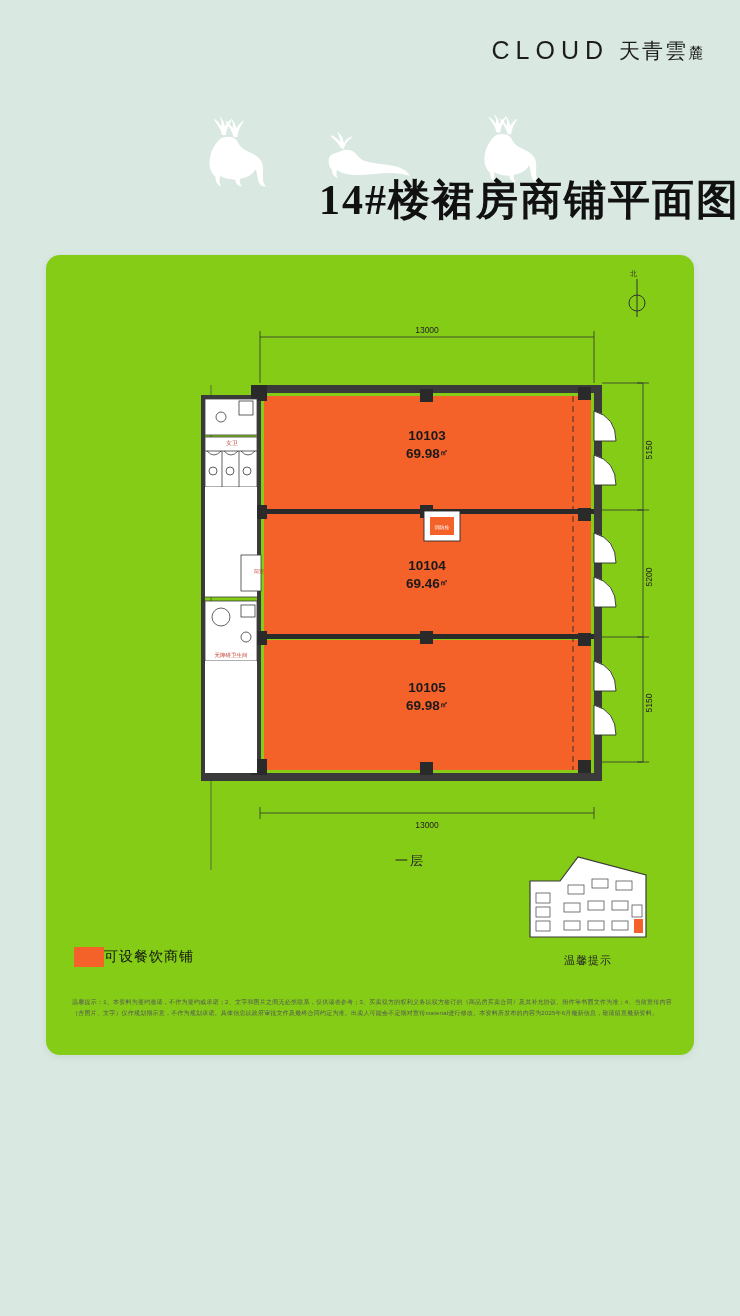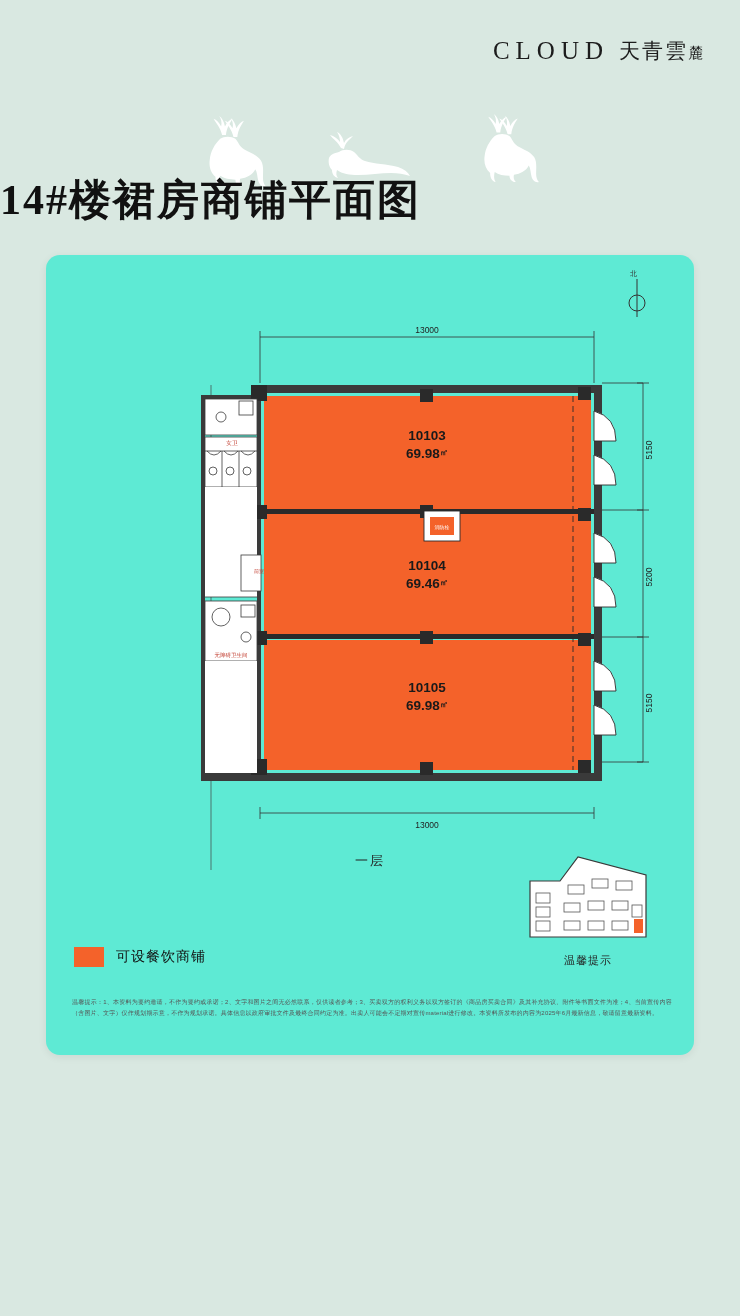--- a/index.html
+++ b/index.html
@@ -18,21 +18,21 @@
   
   .brand {
     position: absolute;
     top: 38px;
     right: 36px;
     display: flex;
     align-items: flex-end;
     gap: 10px;
   }
   .brand-en {
-    font-family: Liberation Serif, serif;
+    font-family: Liberation Sans, sans-serif;
     font-size: 25px;
     letter-spacing: 6px;
     color: #1c1c1c;
     line-height: 1;
   }
   .brand-cn {
     font-family: "Liberation Serif", serif;
     font-size: 21px;
     letter-spacing: 2px;
     color: #1c1c1c;
@@ -54,36 +54,36 @@
     height: 78px;
     pointer-events: none;
   }
 
   
   .page-title {
     position: absolute;
     top: 172px;
     left: 0;
     width: 740px;
-    text-align: left;
+    text-align: right;
     font-family: "Liberation Serif", serif;
     font-size: 42px;
     font-weight: bold;
     letter-spacing: 2px;
     color: #111;
   }
 
   
   .card {
     position: absolute;
     top: 255px;
     left: 46px;
     width: 648px;
     height: 800px;
-    background: #5eead4;
+    background: #84cc16;
     border-radius: 14px;
     box-shadow: 0 2px 8px rgba(0,0,0,.07);
   }
 
   
   .compass {
     position: absolute;
     top: 22px;
     right: 36px;
     width: 42px;
@@ -108,30 +108,30 @@
 
   .floor-label {
     position: absolute;
     top: 597px;
     left: 0;
     width: 648px;
     text-align: center;
     font-size: 13px;
     color: #222;
     letter-spacing: 2px;
+    padding-left: 40px;
   }
 
   
   .legend {
     position: absolute;
     left: 28px;
     top: 692px;
     display: flex;
     align-items: center;
-    gap: 12px;
   }
   .legend-swatch {
     width: 30px;
     height: 20px;
     background: #f4622a;
   }
   .legend-text {
     font-size: 14px;
     color: #111;
     letter-spacing: 1px;

